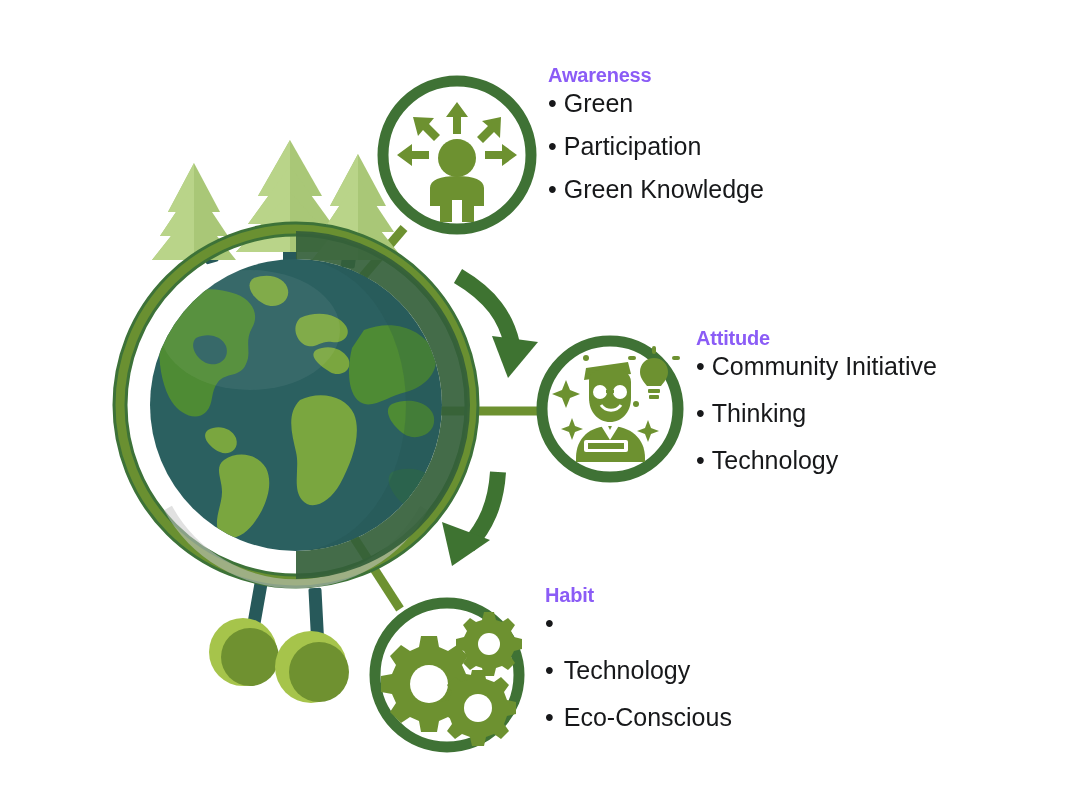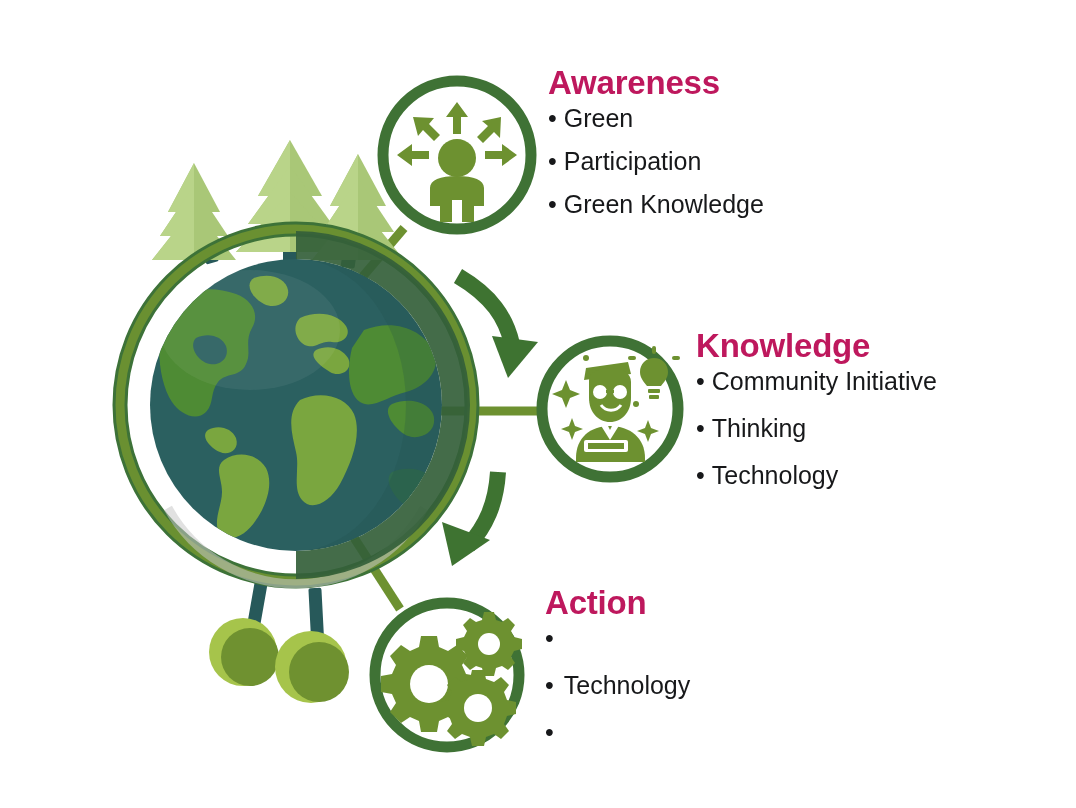--- a/index.html
+++ b/index.html
@@ -33,23 +33,23 @@
     left: 0; top: 0;
     width: 1076px;
     height: 808px;
   }
 
   .block { position: absolute; }
 
   .block-title {
     font-family: "Liberation Sans", "DejaVu Sans", sans-serif;
     font-weight: bold;
-    font-size: 33px;
+    font-size: 20px;
     letter-spacing: -0.2px;
-    color: #be185d;
+    color: #8b5cf6;
     margin: 0 0 4px 0;
     white-space: nowrap;
   }
   .bullet-list {
     list-style: none;
     margin: 0;
     padding: 0;
   }
   .bullet-item {
     display: flex;
@@ -333,47 +333,48 @@
           <span>Participation</span>
         </li>
         <li class="bullet-item">
           <span class="bullet-dot">•</span>
           <span>Green Knowledge</span>
         </li>
       </ul>
     </div>
 
     <div class="block" id="block-attitude">
-      <h2 class="block-title">Knowledge</h2>
+      <h2 class="block-title">Attitude</h2>
       <ul class="bullet-list">
         <li class="bullet-item">
           <span class="bullet-dot">•</span>
           <span>Community Initiative</span>
         </li>
         <li class="bullet-item">
           <span class="bullet-dot">•</span>
           <span>Thinking</span>
         </li>
         <li class="bullet-item">
           <span class="bullet-dot">•</span>
           <span>Technology</span>
         </li>
       </ul>
     </div>
 
     <div class="block" id="block-action">
-      <h2 class="block-title">Action</h2>
+      <h2 class="block-title">Habit</h2>
       <ul class="bullet-list">
         <li class="bullet-item">
           <span class="bullet-dot">•</span>
         </li>
         <li class="bullet-item">
           <span class="bullet-dot">•</span>
           <span>Technology</span>
         </li>
         <li class="bullet-item">
           <span class="bullet-dot">•</span>
+          <span>Eco-Conscious</span>
         </li>
       </ul>
     </div>
 
   </div>
 </div>
 
 </body></html>

